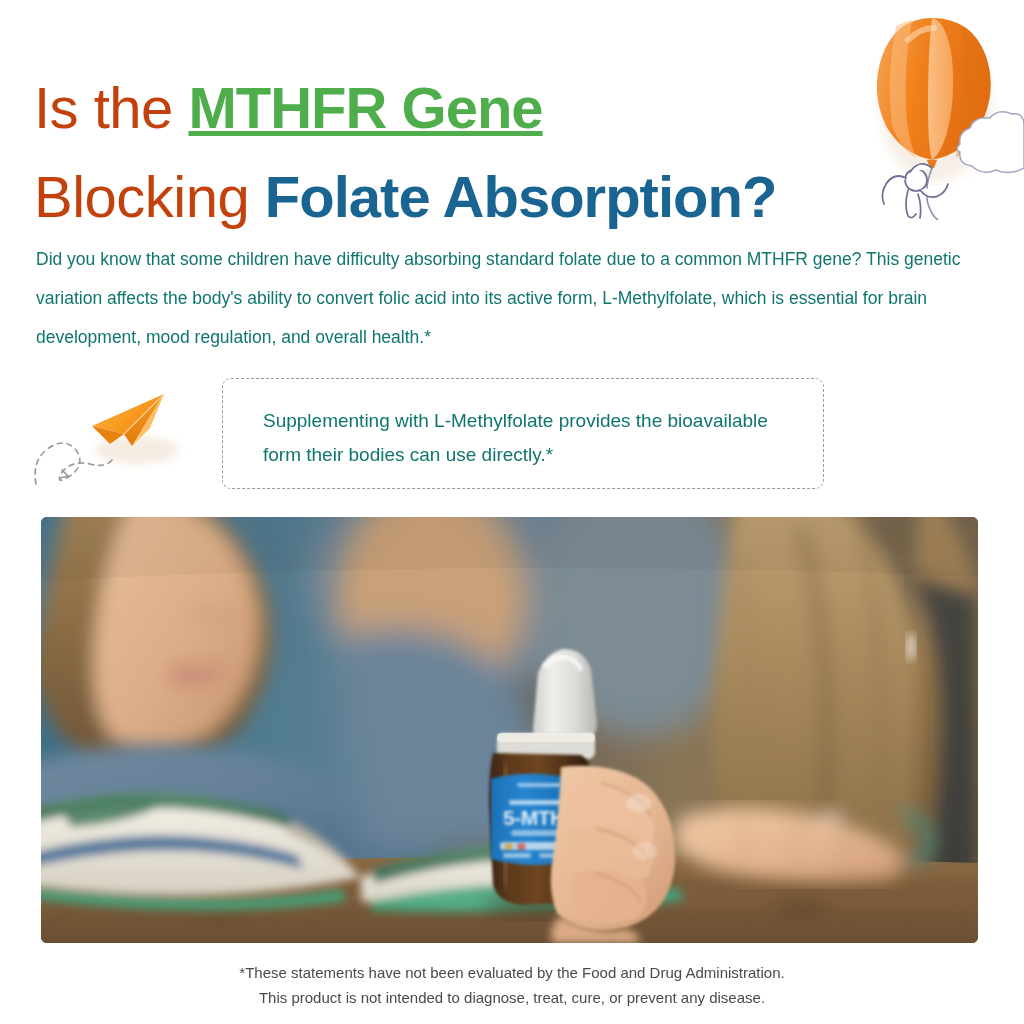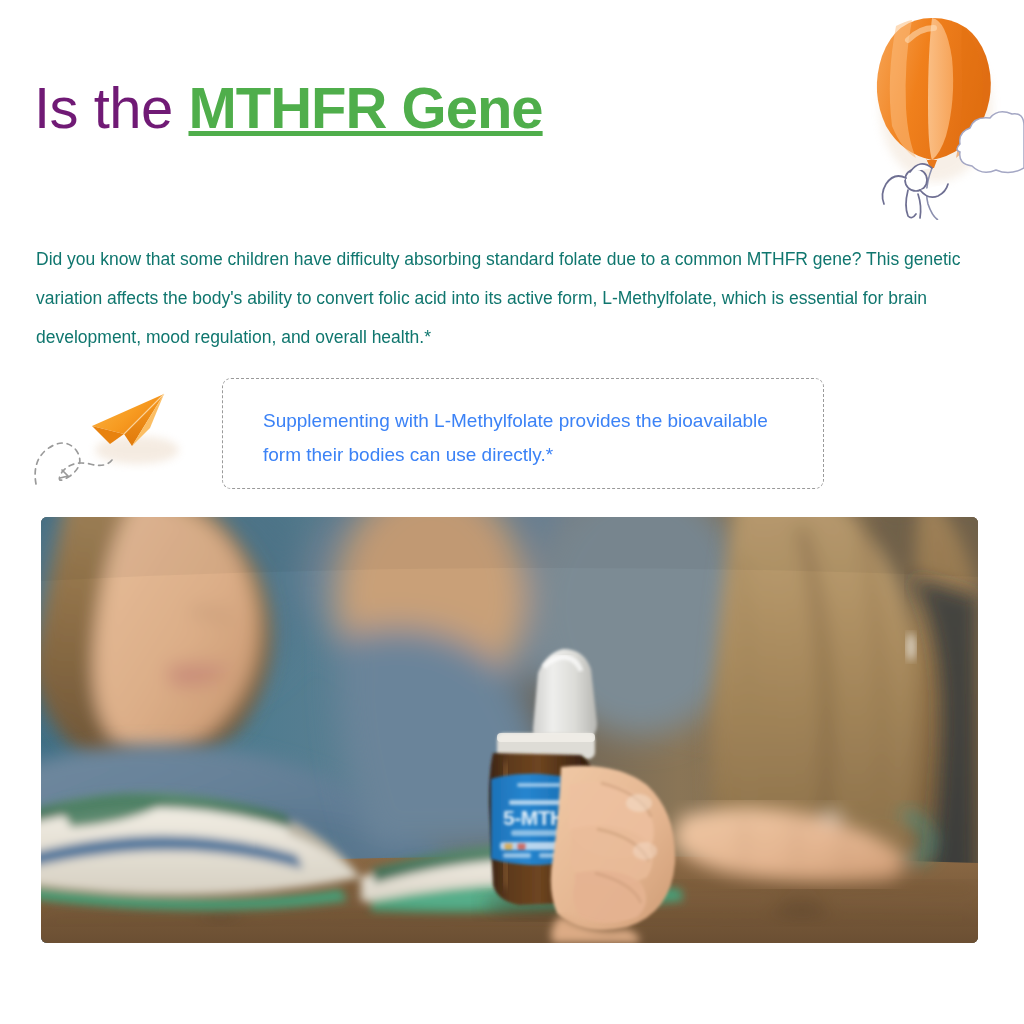--- a/index.html
+++ b/index.html
@@ -25,21 +25,21 @@
     width:860px;
   }
   .hl-line {
     line-height:71px;
     white-space:nowrap;
     letter-spacing:-0.5px;
   }
   .hl-thin {
     font-weight:300;
     font-size:58px;
-    color:#701a75;
+    color:#c2410c;
     font-family:"Liberation Sans", sans-serif;
   }
   .hl-green {
     font-weight:bold;
     font-size:58px;
     color:#4fae4b;
     letter-spacing:-1px;
     text-decoration:underline;
   }
   .hl-blue {
@@ -71,21 +71,21 @@
     border:1px dashed #9a9a9a;
     border-radius:9px;
     background:#ffffff;
   }
   #callout-text {
     position:absolute;
     left:40px; top:25px;
     width:530px;
     font-size:19px;
     line-height:34px;
-    color:#3b82f6;
+    color:#0f766e;
   }
 
   
   #photo {
     position:absolute;
     left:41px; top:517px;
     width:937px; height:426px;
     border-radius:6px;
     overflow:hidden;
     background:#6d5136;
@@ -121,20 +121,23 @@
   #balloon-doodle svg, #plane-doodle svg { display:block; width:100%; height:100%; }
 </style>
 </head>
 <body>
 
 <div id="page">
 
   <div id="headline">
     <div class="hl-line hl-line-1">
       <span class="hl-thin">Is the </span><span class="hl-green">MTHFR Gene</span>
+    </div>
+    <div class="hl-line hl-line-2">
+      <span class="hl-thin">Blocking </span><span class="hl-blue">Folate Absorption?</span>
     </div>
   </div>
 
   <div id="body-paragraph">
     <p>Did you know that some children have difficulty absorbing standard folate due to a common MTHFR gene? This genetic variation affects the body's ability to convert folic acid into its active form, L-Methylfolate, which is essential for brain development, mood regulation, and overall health.*</p>
   </div>
 
   <div id="callout-box">
     <div id="callout-text">Supplementing with L-Methylfolate provides the bioavailable form their bodies can use directly.*</div>
   </div>
@@ -422,14 +425,18 @@
       <g>
         <path d="M132 6 L60 38 L92 46 Z" fill="url(#planeTop)"></path>
         <path d="M132 6 L92 46 L100 58 Z" fill="url(#planeSide)"></path>
         <path d="M132 6 L100 58 L118 40 Z" fill="#fbbb5c" opacity="0.95"></path>
         <path d="M60 38 L92 46 L78 56 Z" fill="#e8820f"></path>
         <path d="M132 6 L92 46" stroke="#fde2b8" stroke-width="1.2" opacity="0.7" fill="none"></path>
       </g>
     </svg>
   </div>
 
+  <div id="disclaimer">
+    <div class="dline">*These statements have not been evaluated by the Food and Drug Administration.</div>
+    <div class="dline">This product is not intended to diagnose, treat, cure, or prevent any disease.</div>
+  </div>
 
 </div>
 
 </body></html>

